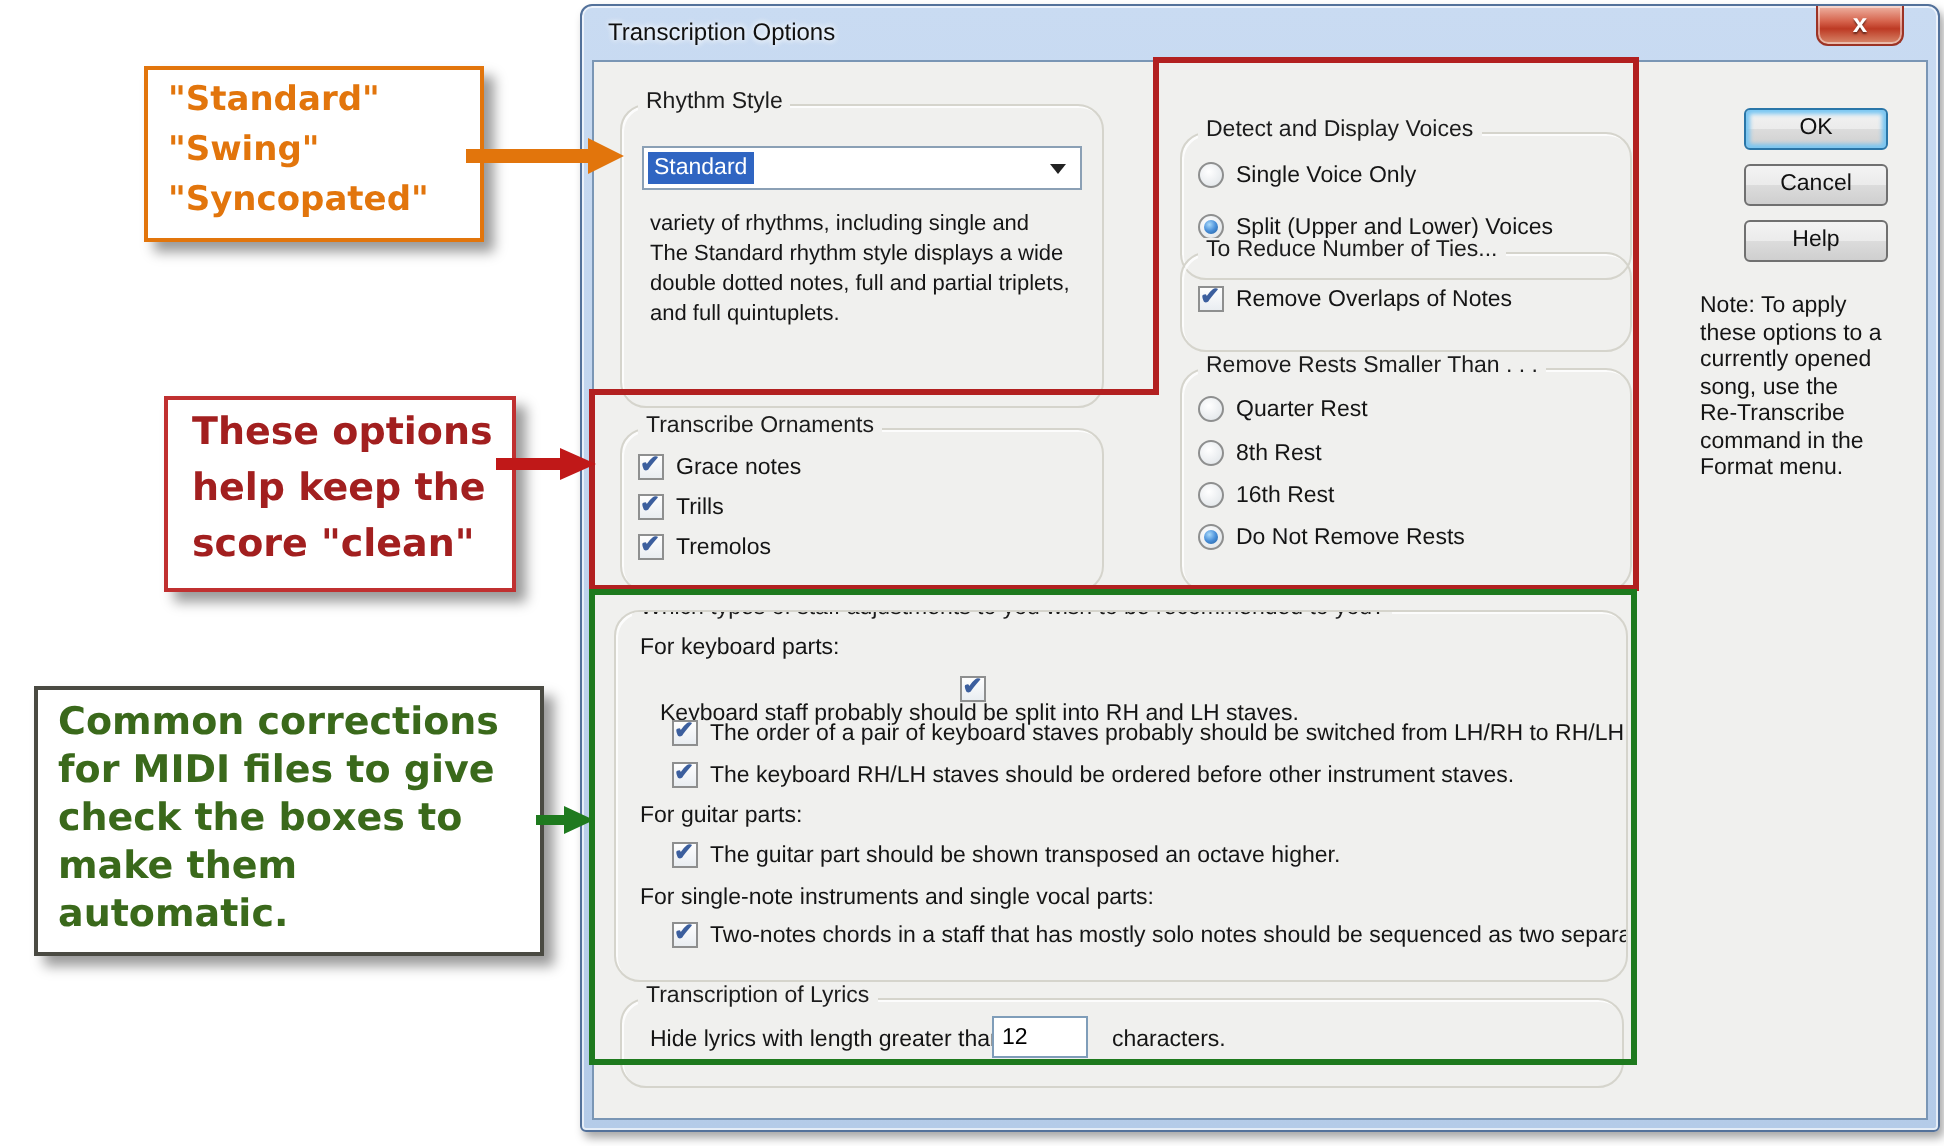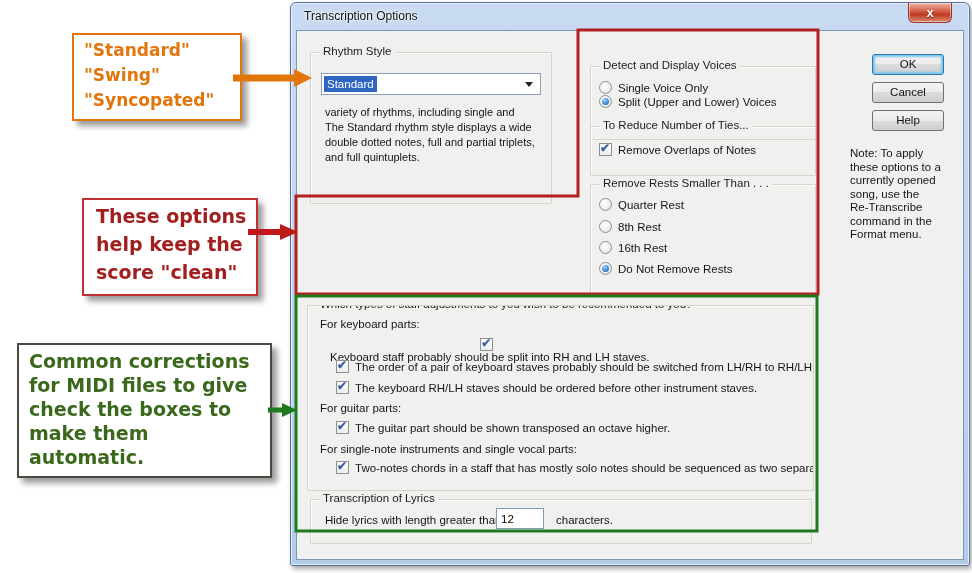--- a/index.html
+++ b/index.html
@@ -28,21 +28,21 @@
             border:1px solid #9c3325;border-top:none;border-radius:0 0 6px 6px;
             background:linear-gradient(#efb5a5,#d6644d 40%,#bd3a24 60%,#d98a6d);
             box-shadow:inset 0 0 0 1px rgba(255,255,255,.45);
             text-align:center;cursor:pointer;}
   .closebtn span{color:#ffffff;font-size:13px;font-weight:bold;line-height:18px;
                  text-shadow:0 1px 1px rgba(0,0,0,.5);}
   .client{position:absolute;left:5px;top:27px;right:5px;bottom:5px;
           background:#f0f0ee;border:1px solid #7a96b5;}
 
   
-  .group{position:absolute;border:1px solid #d5d4cc;border-radius:1px;
+  .group{position:absolute;border:1px solid #d5d4cc;border-radius:13px;
          box-shadow:inset 1px 1px 0 rgba(255,255,255,.8);}
   .group>.glabel{position:absolute;left:8px;top:-8px;background:#f0f0ee;
                  padding:0 4px;font-size:11.5px;color:#1c1c1c;white-space:nowrap;}
 
   .txt{position:absolute;font-size:11.5px;color:#151515;white-space:nowrap;}
 
   
   .row{position:absolute;display:flex;align-items:center;white-space:nowrap;}
   .row .lbl{font-size:11.5px;color:#151515;margin-left:6px;}
   .cb{width:13px;height:13px;box-sizing:border-box;border:1px solid #8e8f8f;
@@ -118,28 +118,43 @@
           <span class="arrow"></span>
         </div>
         <div class="txt" style="left:14px;top:52px;font-size:11px;line-height:15px;">
           <div>variety of rhythms, including single and</div>
           <div>The Standard rhythm style displays a wide</div>
           <div>double dotted notes, full and partial triplets,</div>
           <div>and full quintuplets.</div>
         </div>
       </div>
 
+      <div class="group" style="left:13px;top:183px;width:240px;height:80px;">
+        <span class="glabel">Transcribe Ornaments</span>
+        <div class="row" style="left:8px;top:12px;">
+          <span class="cb checked"></span>
+          <span class="lbl">Grace notes</span>
+        </div>
+        <div class="row" style="left:8px;top:32px;">
+          <span class="cb checked"></span>
+          <span class="lbl">Trills</span>
+        </div>
+        <div class="row" style="left:8px;top:52px;">
+          <span class="cb checked"></span>
+          <span class="lbl">Tremolos</span>
+        </div>
+      </div>
 
       <div class="group" style="left:293px;top:15px;width:224px;height:72px;margin-top:20px;">
         <span class="glabel">Detect and Display Voices</span>
         <div class="row" style="left:8px;top:14px;">
           <span class="radio"></span>
           <span class="lbl">Single Voice Only</span>
         </div>
-        <div class="row" style="left:8px;top:28px;">
+        <div class="row" style="left:8px;top:40px;">
           <span class="radio selected"></span>
           <span class="lbl">Split (Upper and Lower) Voices</span>
         </div>
       </div>
 
       <div class="group" style="left:293px;top:95px;width:224px;height:48px;">
         <span class="glabel">To Reduce Number of Ties...</span>
         <div class="row" style="left:8px;top:16px;">
           <span class="cb checked"></span>
           <span class="lbl">Remove Overlaps of Notes</span>

